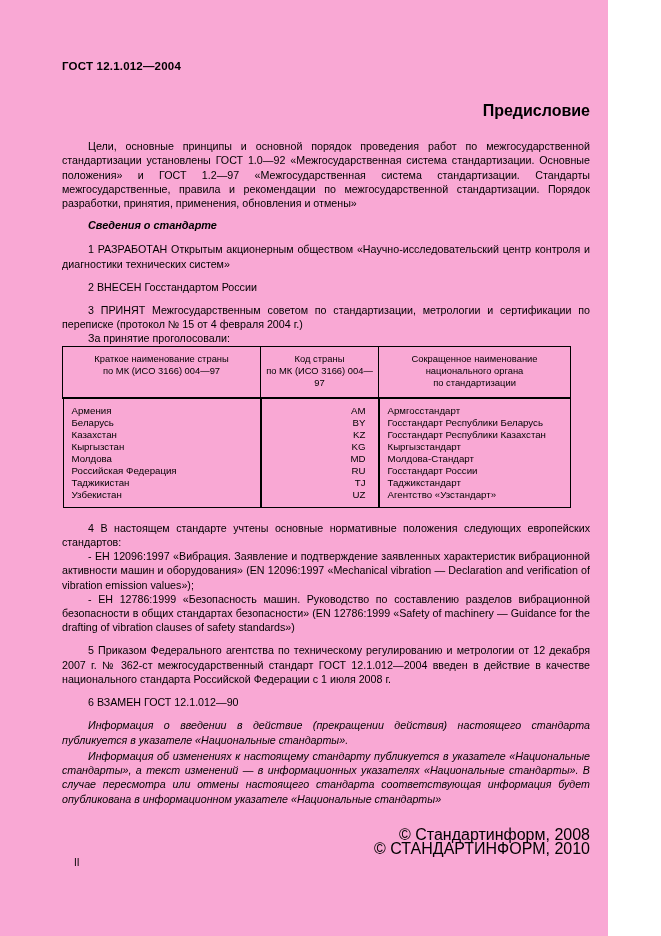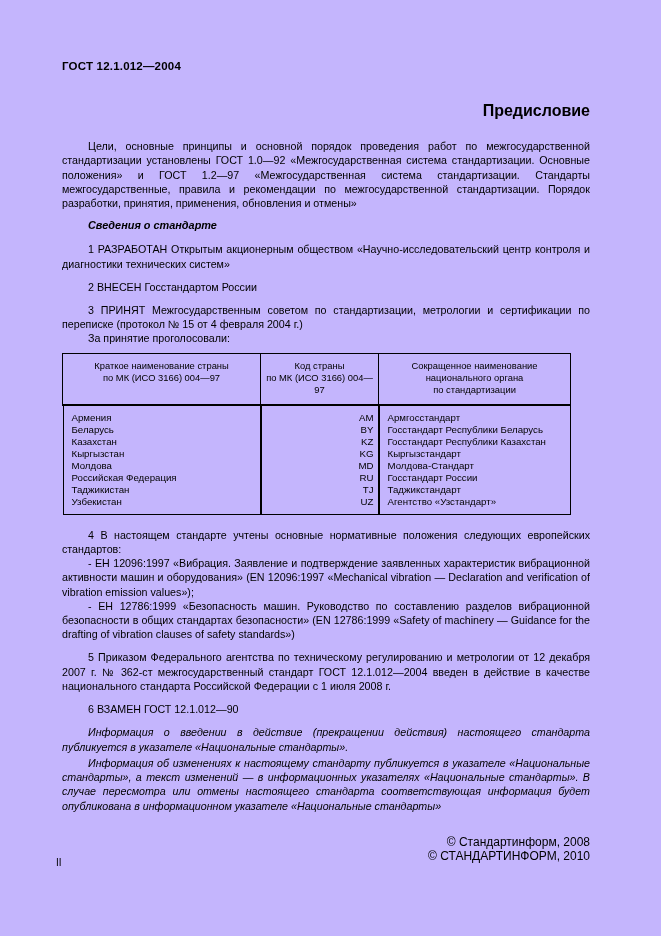--- a/index.html
+++ b/index.html
@@ -7,23 +7,23 @@
     margin: 0;
     padding: 0;
     background: #ffffff;
   }
   body {
     font-family: "Liberation Sans", sans-serif;
     color: #000000;
   }
   .page {
     position: relative;
-    width: 661px;
+    width: 608px;
     height: 936px;
-    background: #c4b5fd;
+    background: #f9a8d4;
     overflow: hidden;
     box-sizing: border-box;
   }
   .content {
     position: absolute;
     left: 62px;
     top: 60px;
     width: 528px;
   }
 
@@ -69,21 +69,21 @@
     font-size: 10.7px;
     line-height: 14.3px;
     font-style: italic;
     margin: 0 0 2px 0;
     text-align: justify;
     text-indent: 26px;
   }
 
   
   .country-table-wrap {
-    margin: 7px 0 13px 0;
+    margin: 0 0 13px 0;
   }
   table.country-table {
     border-collapse: collapse;
     width: 508px;
     table-layout: fixed;
     font-size: 9.4px;
   }
   table.country-table th,
   table.country-table td {
     border: 1px solid #000000;
@@ -99,47 +99,47 @@
     border-bottom-width: 2px;
   }
   table.country-table td {
     border: none;
     padding: 0;
   }
   .tbody-cell {
     border-left: 1px solid #000000;
     border-right: 1px solid #000000;
     border-bottom: 1px solid #000000;
-    padding: 6px 4px 6px 0;
+    padding: 6px 12px 6px 0;
   }
   .tbody-cell.col-name   { padding-left: 8px; text-align: left; }
   .tbody-cell.col-code   { text-align: right; }
   .tbody-cell.col-agency { padding-left: 8px; text-align: left; }
   .cell-line {
     font-size: 9.7px;
     line-height: 12.0px;
     white-space: nowrap;
   }
 
   
   .copyright-block {
     text-align: right;
-    font-size: 12px;
+    font-size: 16px;
     line-height: 14.2px;
     margin: 22px 0 0 0;
   }
   .copyright-line { white-space: nowrap; }
 
   .final-note {
     margin-top: 26px;
   }
 
   .page-number {
     position: absolute;
-    left: 56px;
+    left: 74px;
     top: 858px;
     font-size: 10px;
     line-height: 1;
   }
 
   .col-w1 { width: 198px; }
   .col-w2 { width: 118px; }
   .col-w3 { width: 192px; }
 </style>
 </head>

